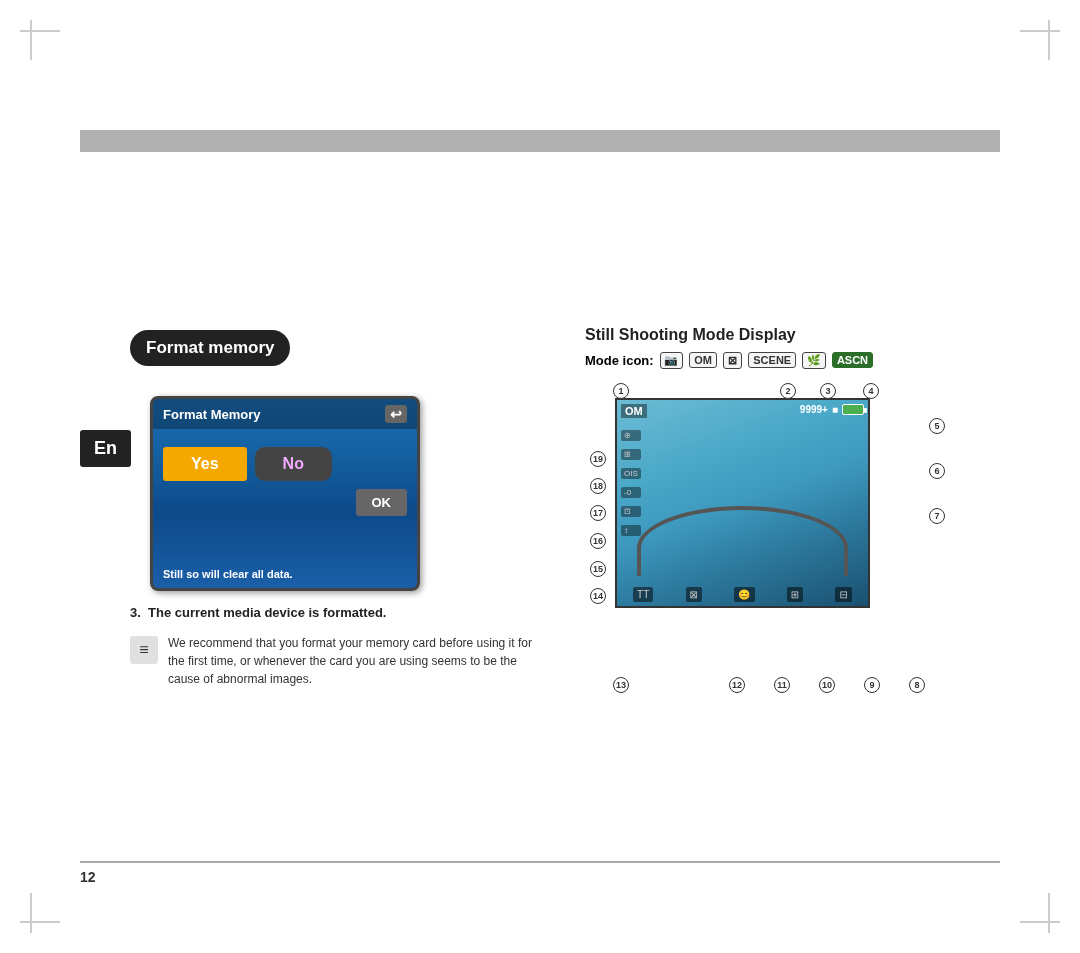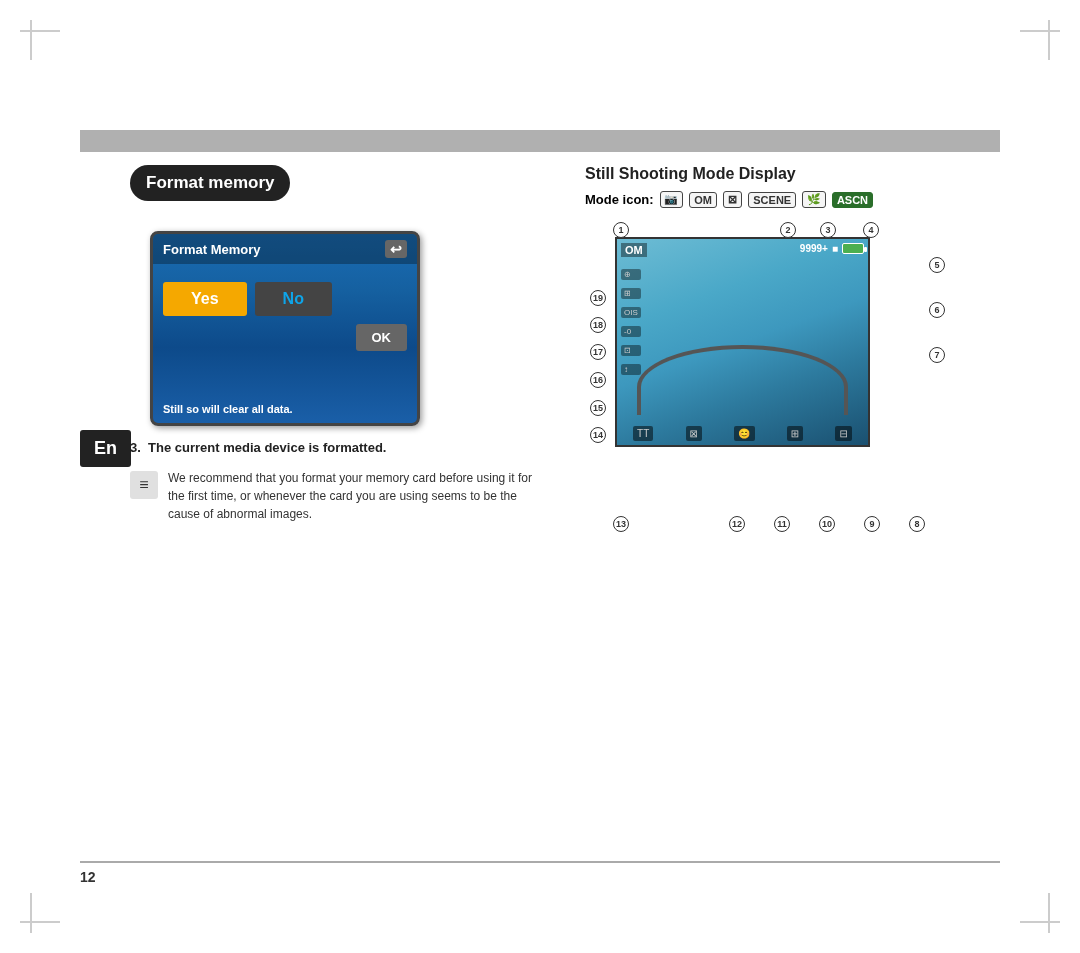--- a/index.html
+++ b/index.html
@@ -80,20 +80,21 @@
 
     
     .content {
       position: absolute;
       top: 165px;
       left: 130px;
       right: 80px;
       bottom: 100px;
       display: flex;
       gap: 40px;
+      align-items: center;
     }
 
     
     .left-col {
       flex: 1;
       min-width: 0;
     }
 
     
     .right-col {
@@ -198,25 +199,25 @@
       color: #fff;
       font-size: 16px;
       font-weight: bold;
       padding: 8px 28px;
       border-radius: 3px;
       border: none;
     }
 
     .btn-no {
       background: #444;
-      color: #0ea5e9;
+      color: #f0abfc;
       font-size: 16px;
       font-weight: bold;
       padding: 4px 28px;
-      border-radius: 3px;
+      border-radius: 10px;
       border: none;
     }
 
     .btn-ok-cam {
       position: absolute;
       right: 10px;
       top: 90px;
       background: #666;
       color: #fff;
       font-size: 13px;

